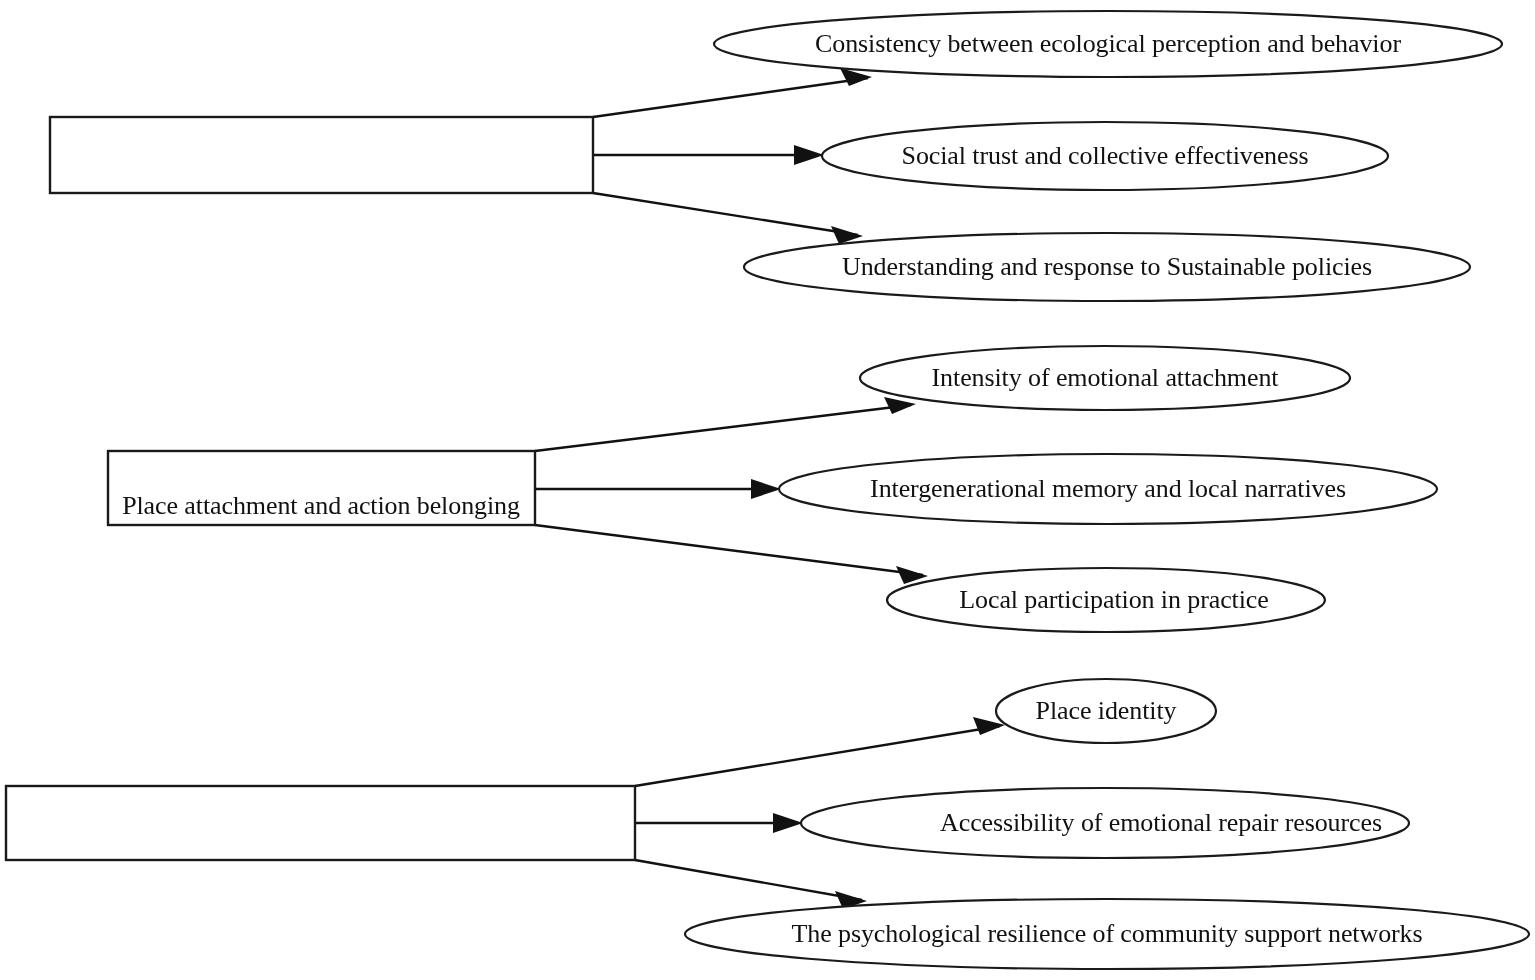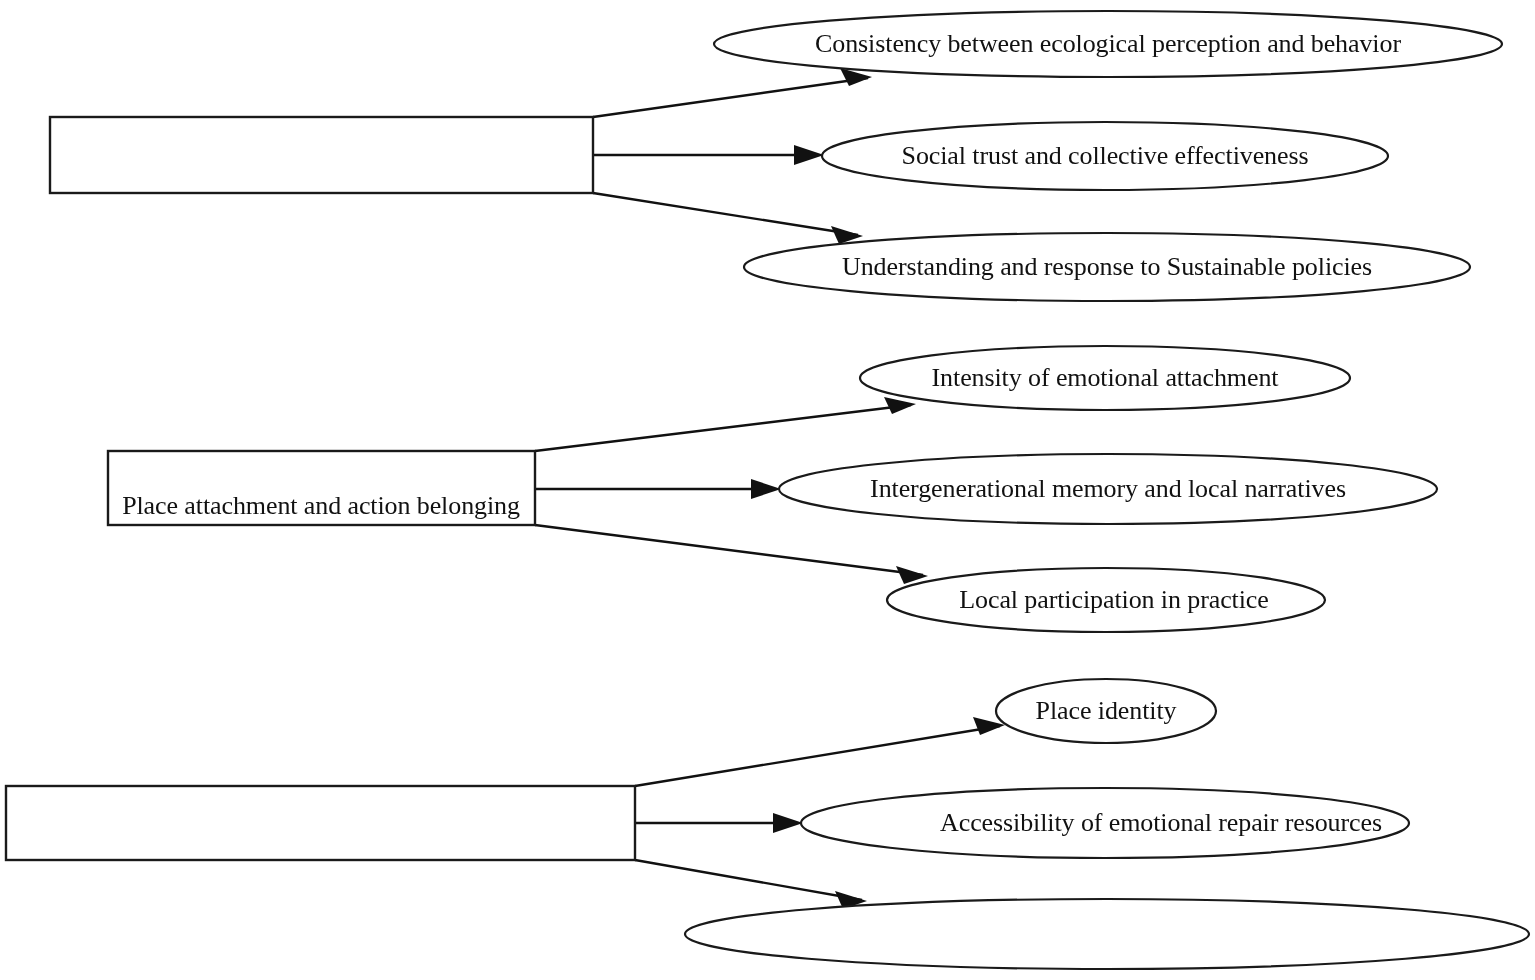--- a/index.html
+++ b/index.html
@@ -136,14 +136,15 @@
   <div class="node-label" style="left:1105px; top:156px;">Social trust and collective effectiveness</div>
   <div class="node-label" style="left:1107px; top:267px;">Understanding and response to Sustainable policies</div>
 
   <div class="node-label box-label" style="left:321px; top:500px;margin-top:6px;">Place attachment and action belonging</div>
   <div class="node-label" style="left:1105px; top:378px;">Intensity of emotional attachment</div>
   <div class="node-label" style="left:1108px; top:489px;">Intergenerational memory and local narratives</div>
   <div class="node-label" style="left:1106px; top:600px;margin-left:8px;">Local participation in practice</div>
 
   <div class="node-label" style="left:1106px; top:711px;">Place identity</div>
   <div class="node-label" style="left:1161px; top:823px;">Accessibility of emotional repair resources</div>
+  <div class="node-label" style="left:1107px; top:934px;">The psychological resilience of community support networks</div>
 
 </div>
 
 </body></html>

